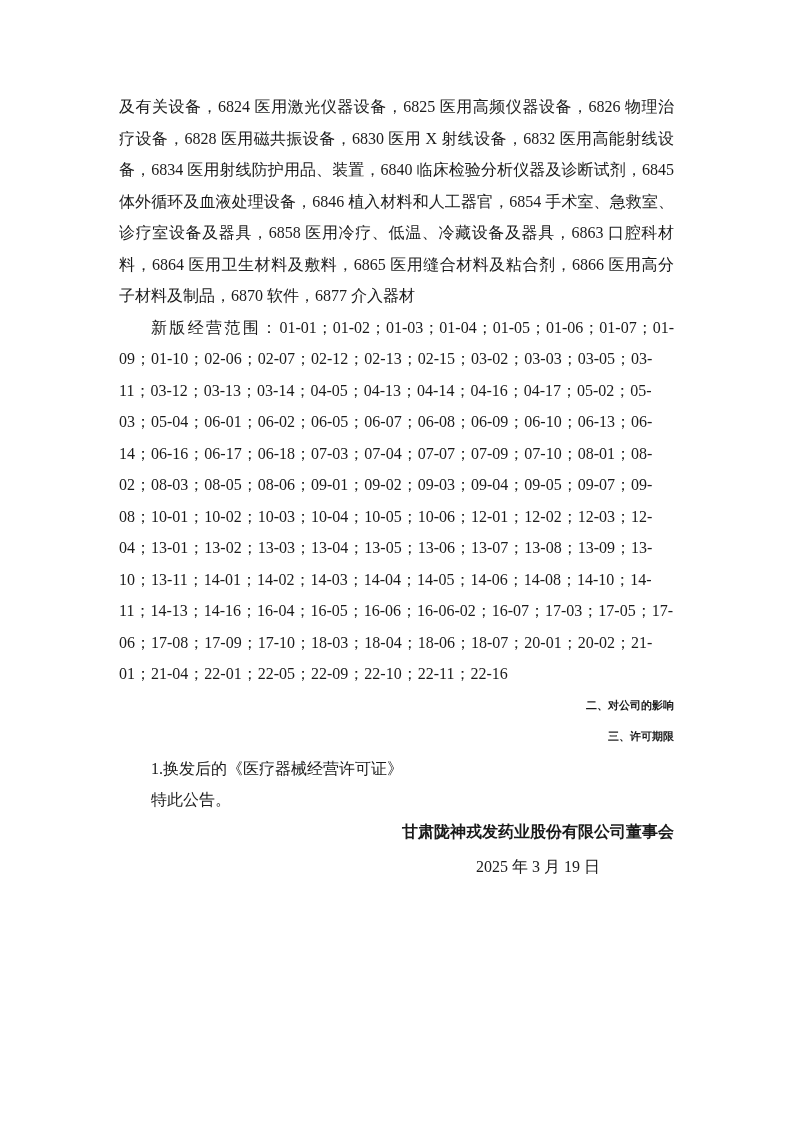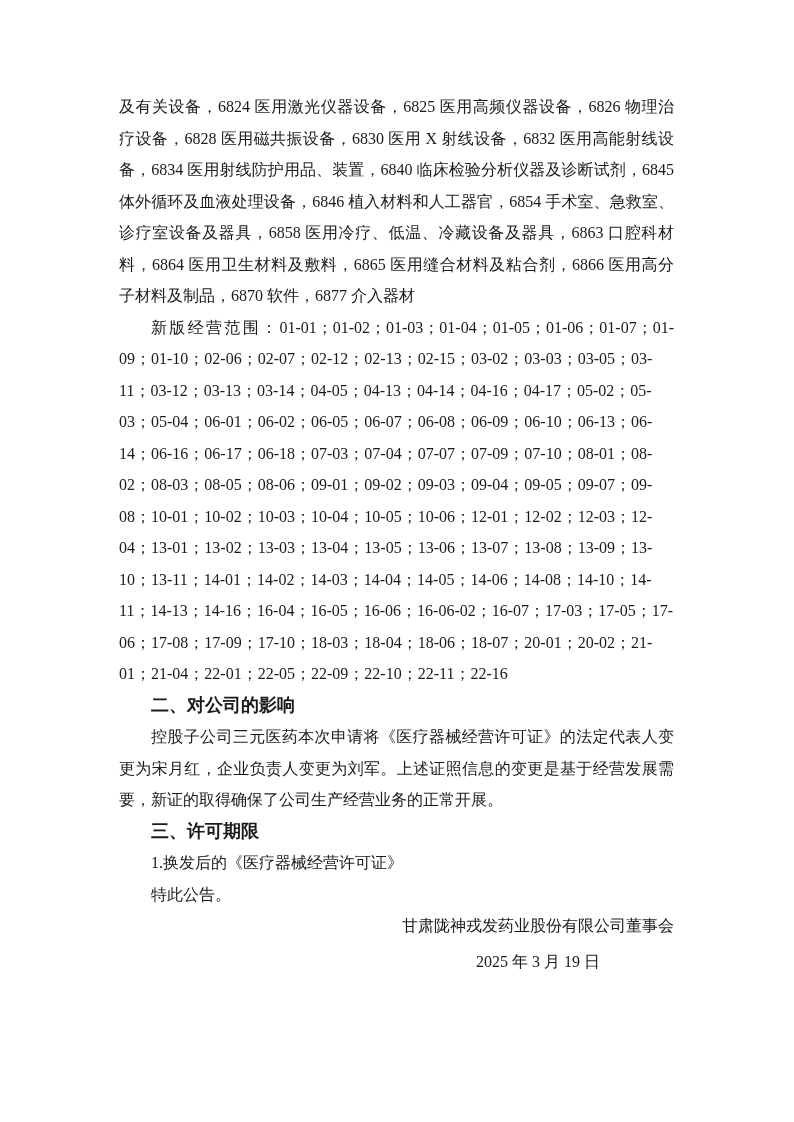--- a/index.html
+++ b/index.html
@@ -22,54 +22,54 @@
   }
   .para {
     margin: 0;
     text-align: justify;
   }
   .indent {
     text-indent: 32px;
   }
   .heading {
     margin: 0;
-    font-size: 18px;
+    font-size: 11px;
     line-height: 31.5px;
     font-weight: 700;
     font-family: "Liberation Sans", "DejaVu Sans", sans-serif;
     text-indent: 32px;
-    text-align: left;
+    text-align: right;
   }
   .signature-block {
     display: flex;
     justify-content: flex-end;
   }
   .signature-inner {
     text-align: center;
   }
   .signature-company {
     white-space: nowrap;
+    font-weight: bold;
   }
   .signature-date {
     margin-top: 4px;
   }
 </style>
 </head>
 <body>
 
 <div class="page">
 
   <p class="para">及有关设备，6824 医用激光仪器设备，6825 医用高频仪器设备，6826 物理治疗设备，6828 医用磁共振设备，6830 医用 X 射线设备，6832 医用高能射线设备，6834 医用射线防护用品、装置，6840 临床检验分析仪器及诊断试剂，6845 体外循环及血液处理设备，6846 植入材料和人工器官，6854 手术室、急救室、诊疗室设备及器具，6858 医用冷疗、低温、冷藏设备及器具，6863 口腔科材料，6864 医用卫生材料及敷料，6865 医用缝合材料及粘合剂，6866 医用高分子材料及制品，6870 软件，6877 介入器材</p>
 
   <p class="para indent"><span>新版经营范围：</span><span>01-01；01-02；01-03；01-04；01-05；01-06；01-07；01-09；01-10；02-06；02-07；02-12；02-13；02-15；03-02；03-03；03-05；03-11；03-12；03-13；03-14；04-05；04-13；04-14；04-16；04-17；05-02；05-03；05-04；06-01；06-02；06-05；06-07；06-08；06-09；06-10；06-13；06-14；06-16；06-17；06-18；07-03；07-04；07-07；07-09；07-10；08-01；08-02；08-03；08-05；08-06；09-01；09-02；09-03；09-04；09-05；09-07；09-08；10-01；10-02；10-03；10-04；10-05；10-06；12-01；12-02；12-03；12-04；13-01；13-02；13-03；13-04；13-05；13-06；13-07；13-08；13-09；13-10；13-11；14-01；14-02；14-03；14-04；14-05；14-06；14-08；14-10；14-11；14-13；14-16；16-04；16-05；16-06；16-06-02；16-07；17-03；17-05；17-06；17-08；17-09；17-10；18-03；18-04；18-06；18-07；20-01；20-02；21-01；21-04；22-01；22-05；22-09；22-10；22-11；22-16</span></p>
 
 
   <h2 class="heading">二、对公司的影响</h2>
 
-  <p class="para indent">控股子公司三元医药本次申请将《医疗器械经营许可证》的法定代表人变更为宋月红，企业负责人变更为刘军。上述证照信息的变更是基于经营发展需要，新证的取得确保了公司生产经营业务的正常开展。</p>
 
   <h2 class="heading">三、许可期限</h2>
 
   <p class="para indent">1.换发后的《医疗器械经营许可证》</p>
 
   <p class="para indent">特此公告。</p>
 
   <div class="signature-block">
     <div class="signature-inner">
       <div class="signature-company">甘肃陇神戎发药业股份有限公司董事会</div>

